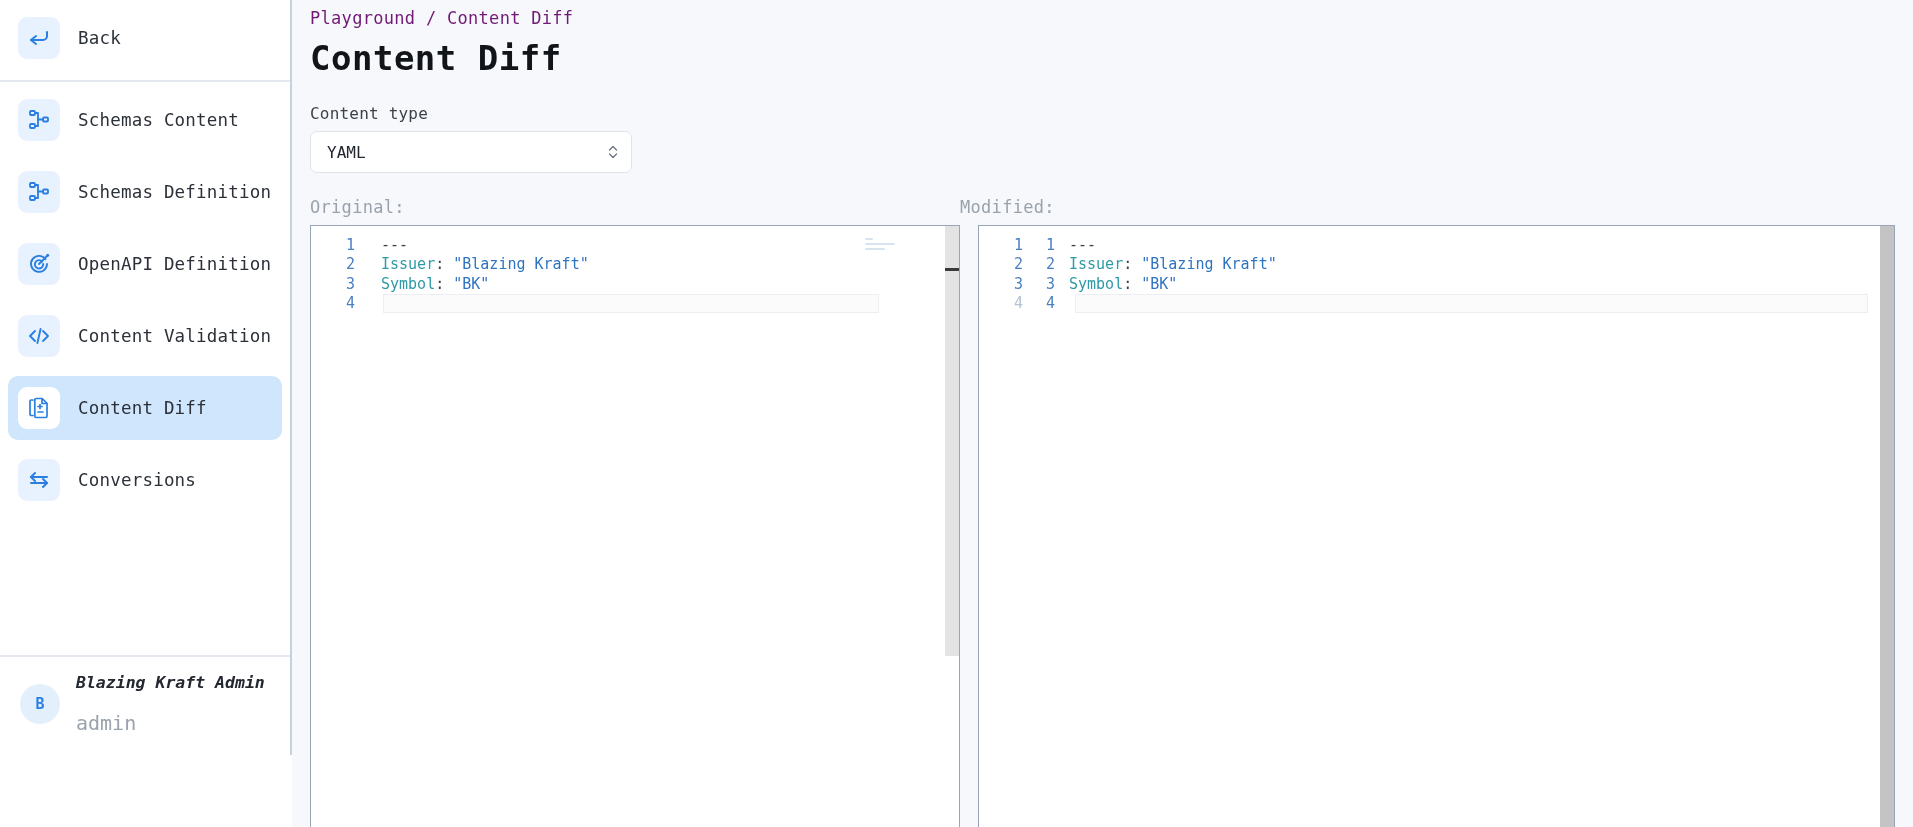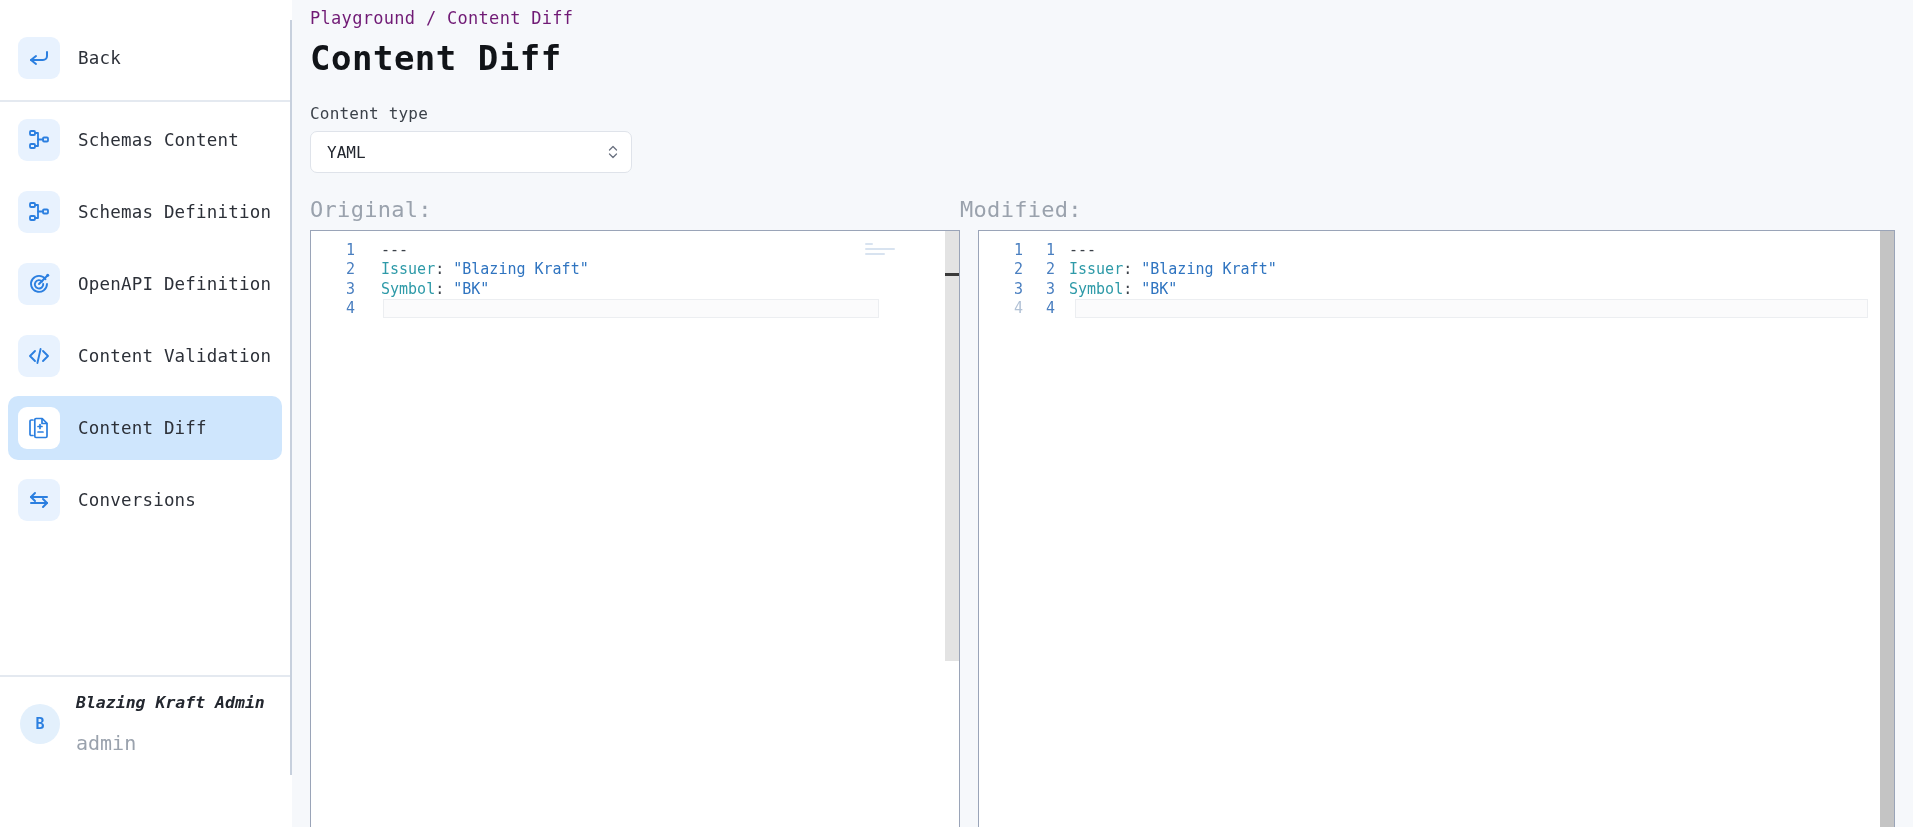--- a/index.html
+++ b/index.html
@@ -13,21 +13,20 @@
   .app { display: flex; width: 1913px; height: 827px; }
 
   
   .sidebar {
     width: 292px; height: 755px;
     background: #ffffff;
     border-right: 2px solid #c7d0dd;
     display: flex; flex-direction: column;
     flex: 0 0 292px;
     position: relative;
-    margin-top: 20px;
   }
   .nav-item {
     display: flex; align-items: center;
     height: 64px;
     padding: 0 10px;
     margin: 4px 8px;
     border-radius: 10px;
     cursor: pointer;
     gap: 18px;
   }
@@ -112,21 +111,21 @@
   .select-value { font-size: 16px; color: #23272f; flex: 1 1 auto; }
   .select-caret {
     color: #6b7280; font-size: 13px;
     display: flex; flex-direction: column; line-height: 6px;
   }
 
   .editors-labels {
     display: flex; margin-top: 24px;
   }
   .ed-label {
-    font-size: 22px; color: #9aa2ad; letter-spacing: 0.3px;
+    font-size: 17px; color: #9aa2ad; letter-spacing: 0.3px;
   }
   .ed-label.left  { width: 650px; }
 
   .editors {
     display: flex;
     margin-top: 8px;
     gap: 18px;
     height: 500px;
   }
   .editor {

